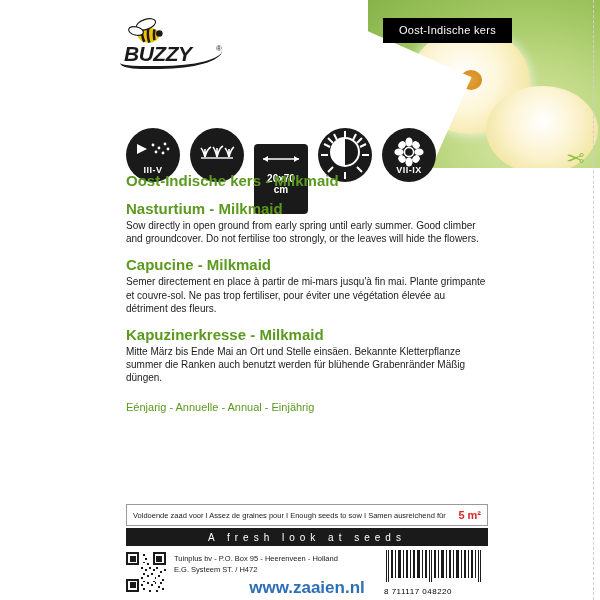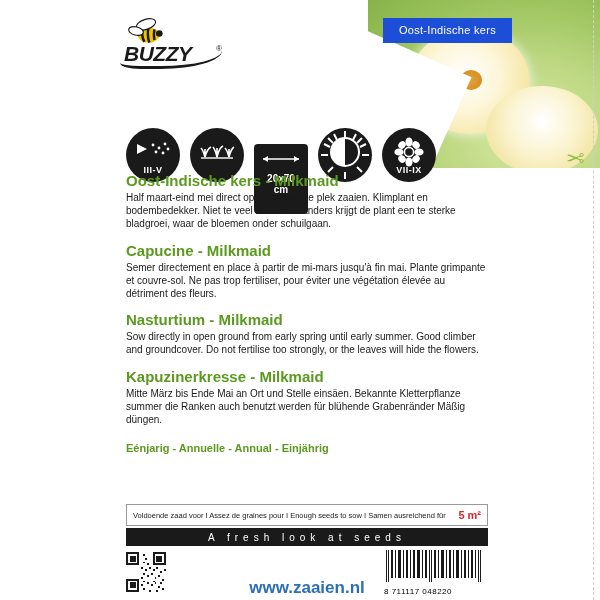--- a/index.html
+++ b/index.html
@@ -84,21 +84,21 @@
     transform: rotate(24deg);
     transform-origin: top left;
   }
 
   
   .name-tag {
     position: absolute;
     top: 18px;
     right: 88px;
     min-width: 120px;
-    background: #1d4ed8;
+    background: #000000;
     color: #ffffff;
     font-size: 11px;
     letter-spacing: 0.3px;
     text-align: center;
     padding: 6px 16px 7px 16px;
     box-sizing: border-box;
     z-index: 6;
   }
 
   
@@ -253,21 +253,21 @@
   }
   .block p {
     margin: 0;
     font-size: 10px;
     line-height: 13.2px;
     color: #1a1a1a;
   }
   .lifecycle {
     margin-top: 16px;
     font-size: 11px;
-    font-weight: bold;
+    font-weight: normal;
     color: #5b9a1f;
   }
 
   
   .qty {
     position: absolute;
     left: 126px;
     top: 504px;
     width: 362px;
     border: 1px solid #9a9a9a;
@@ -455,29 +455,28 @@
       <span class="cap">VII-IX</span>
     </div>
   </div>
 
   <div class="scissors">✂</div>
   <div class="dash-line"></div>
 
   <div class="content">
     <div class="block">
       <h3>Oost-Indische kers - Milkmaid</h3>
-      <p>Half maart-eind mei direct op de gewenste plek zaaien. Klimplant en bodembedekker. Niet te veel bemesten anders krijgt de plant een te sterke bladgroei, waar de bloemen onder schuilgaan.</p>
+    </div>
+    <div class="block">
+      <h3>Nasturtium - Milkmaid</h3>
+      <p>Sow directly in open ground from early spring until early summer. Good climber and groundcover. Do not fertilise too strongly, or the leaves will hide the flowers.</p>
     </div>
     <div class="block">
       <h3>Capucine - Milkmaid</h3>
       <p>Semer directement en place à partir de mi-mars jusqu'à fin mai. Plante grimpante et couvre-sol. Ne pas trop fertiliser, pour éviter une végétation élevée au détriment des fleurs.</p>
-    </div>
-    <div class="block">
-      <h3>Nasturtium - Milkmaid</h3>
-      <p>Sow directly in open ground from early spring until early summer. Good climber and groundcover. Do not fertilise too strongly, or the leaves will hide the flowers.</p>
     </div>
     <div class="block">
       <h3>Kapuzinerkresse - Milkmaid</h3>
       <p>Mitte März bis Ende Mai an Ort und Stelle einsäen. Bekannte Kletterpflanze summer die Ranken auch benutzt werden für blühende Grabenränder Mäßig düngen.</p>
     </div>
     <div class="lifecycle">Eénjarig - Annuelle - Annual - Einjährig</div>
   </div>
 
   <div class="qty">
     <span>Voldoende zaad voor I Assez de graines pour I Enough seeds to sow I Samen ausreichend für</span>
@@ -530,20 +529,24 @@
         <rect x="19" y="19" width="1" height="1"></rect>
           <rect x="9" y="19" width="1" height="1"></rect>
         <rect x="12" y="20" width="1" height="1"></rect>
           <rect x="16" y="20" width="1" height="1"></rect>
         <rect x="8" y="13" width="1" height="1"></rect>
           <rect x="8" y="17" width="1" height="1"></rect>
         <rect x="14" y="15" width="1" height="1"></rect>
           <rect x="18" y="16" width="1" height="1"></rect>
       </g>
     </svg>
+    <div class="addr">
+      <div>Tuinplus bv - P.O. Box 95 - Heerenveen - Holland</div>
+      <div>E.G. Systeem ST. / H472</div>
+    </div>
     <div class="barcode-wrap">
       <svg class="barcode" viewBox="0 0 104 32" shape-rendering="crispEdges">
         <rect width="104" height="32" fill="#ffffff"></rect>
         <g fill="#1a1a1a">
           <rect x="2" y="0" width="1" height="32"></rect>
             <rect x="4" y="0" width="1" height="32"></rect>
           <rect x="7" y="0" width="2" height="28"></rect>
             <rect x="11" y="0" width="1" height="28"></rect>
           <rect x="14" y="0" width="3" height="28"></rect>
             <rect x="19" y="0" width="1" height="28"></rect>

